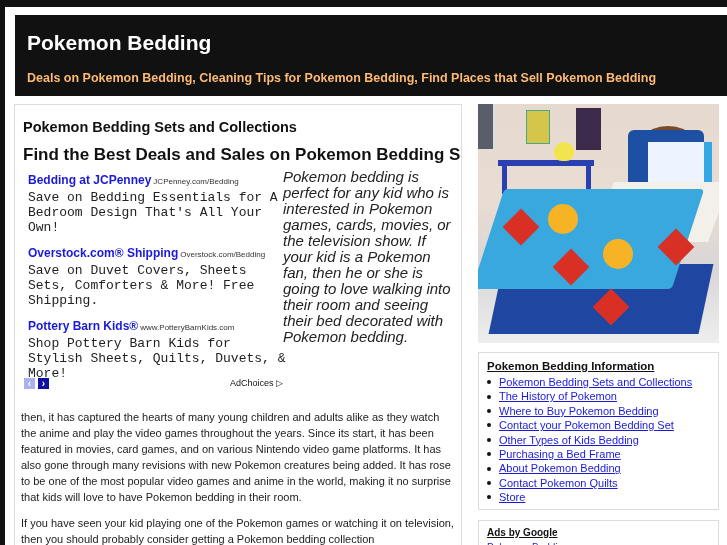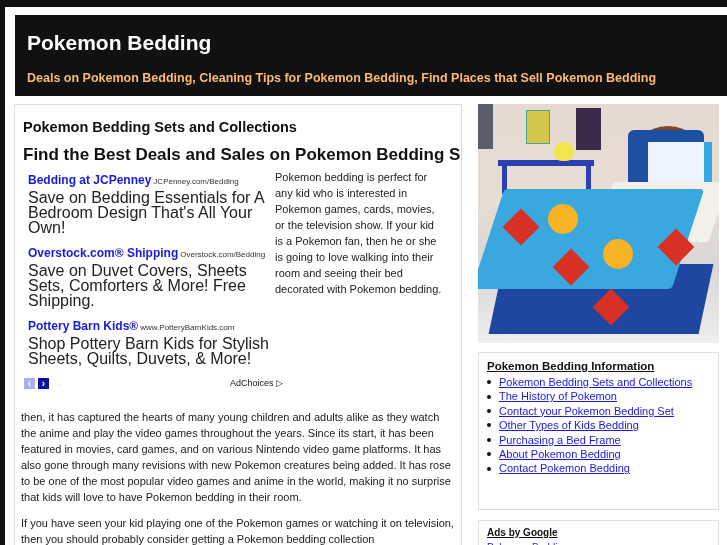--- a/index.html
+++ b/index.html
@@ -9,27 +9,27 @@
   .header { position: absolute; left: 15px; top: 15px; width: 720px; height: 81px; background: #111; }
   .header h1 { position: absolute; left: 12px; top: 16px; color: #fff; font-size: 21px; font-weight: bold; }
   .header .tag { position: absolute; left: 12px; top: 56px; color: #fdba74; font-size: 12.5px; font-weight: bold; white-space: nowrap; }
   .main { position: absolute; left: 14px; top: 104px; width: 448px; height: 460px; border: 1px solid #ddd; background: #fff; overflow: hidden; }
   .main h2 { position: absolute; left: 8px; top: 14px; font-size: 14.5px; font-weight: bold; color: #111; }
   .main h3 { position: absolute; left: 8px; top: 40px; font-size: 17px; font-weight: bold; color: #111; white-space: nowrap; }
   .ads { position: absolute; left: 13px; top: 65px; width: 258px; }
   .ad { margin-bottom: 8px; }
   .ad-title { font-size: 12px; font-weight: bold; color: #1a1ad9; text-decoration: none; }
   .ad-url { font-size: 8px; color: #333; margin-left: 2px; }
-  .ad-desc { font-size: 16px; color: #222; line-height: 15px; margin-top: 2px; }
+  .ad-desc { font-size: 13px; color: #222; line-height: 15px; margin-top: 2px; font-family: Liberation Mono, monospace; }
   .adnav { position: absolute; left: 9px; top: 273px; display: flex; gap: 3px; }
   .adnav span { display: inline-block; width: 11px; height: 11px; color: #fff; font-size: 10px; line-height: 11px; text-align: center; font-weight: bold; }
   .prev { background: #aab0f0; }
   .next { background: #1010a0; }
   .adchoices { position: absolute; left: 215px; top: 273px; font-size: 9px; color: #111; white-space: nowrap; text-align: right; }
-  .p-right { position: absolute; left: 260px; top: 64px; width: 168px; font-size: 11px; line-height: 16px; color: #222; }
+  .p-right { position: absolute; left: 268px; top: 64px; width: 168px; font-size: 15px; line-height: 16px; color: #222; font-style: italic; }
   .p-right p { margin-bottom: 10px; }
   .p-full { position: absolute; left: 6px; top: 304px; width: 436px; font-size: 11px; line-height: 16px; color: #222; }
   .p-full p { margin-bottom: 10px; }
   .hero { position: absolute; left: 478px; top: 104px; width: 241px; height: 239px; overflow: hidden;
     background: linear-gradient(180deg, #e6d9cf 0%, #e9dcd2 40%, #d9d6d6 70%, #eee 100%); }
   .hero .win { position: absolute; left: 0; top: 0; width: 18px; height: 45px; background: #5a5e6a; border-right: 3px solid #ddd; }
   .hero .poster1 { position: absolute; left: 48px; top: 6px; width: 24px; height: 34px; background: #d5c64b; border: 1px solid #4a8; }
   .hero .poster2 { position: absolute; left: 98px; top: 4px; width: 25px; height: 42px; background: #3b2a4a; }
   .hero .shelf { position: absolute; left: 20px; top: 56px; width: 96px; height: 6px; background: #2a3fb0; }
   .hero .shelfleg { position: absolute; top: 60px; width: 5px; height: 30px; background: #2a3fb0; }
@@ -116,24 +116,26 @@
   <div class="star" style="left:80px;top:150px"></div>
   <div class="star" style="left:185px;top:130px"></div>
   <div class="star" style="left:120px;top:190px"></div>
 </div>
 
 <div class="info">
   <h4>Pokemon Bedding Information</h4>
   <ul>
     <li><span class="dot"></span><a>Pokemon Bedding Sets and Collections</a></li>
     <li><span class="dot"></span><a>The History of Pokemon</a></li>
+    <li><span class="dot"></span><a>Where to Buy Pokemon Bedding</a></li>
     <li><span class="dot"></span><a>Contact your Pokemon Bedding Set</a></li>
     <li><span class="dot"></span><a>Other Types of Kids Bedding</a></li>
     <li><span class="dot"></span><a>Purchasing a Bed Frame</a></li>
     <li><span class="dot"></span><a>About Pokemon Bedding</a></li>
-    <li><span class="dot"></span><a>Contact Pokemon Bedding</a></li>
+    <li><span class="dot"></span><a>Contact Pokemon Quilts</a></li>
+    <li><span class="dot"></span><a>Store</a></li>
   </ul>
 </div>
 
 <div class="gads">
   <h5>Ads by Google</h5>
   <a class="cut">Pokemon Bedding</a>
 </div>
 
 </body></html>

